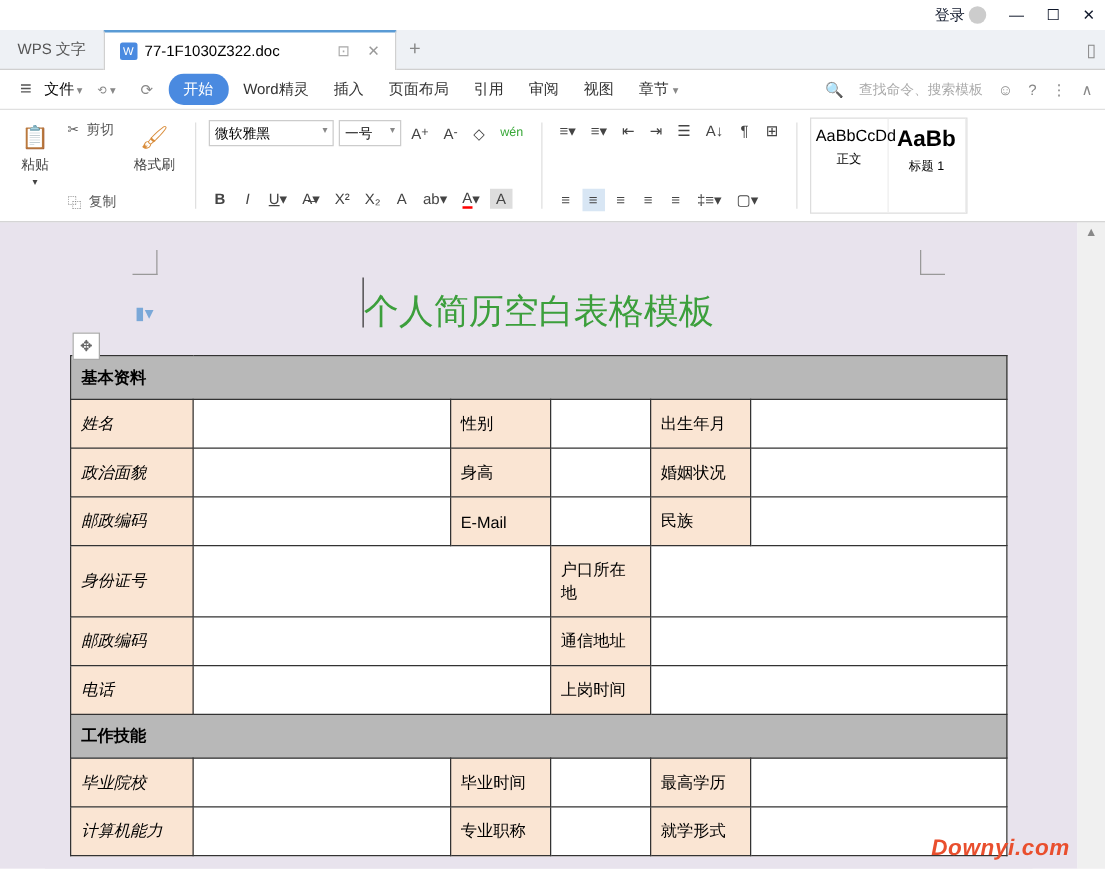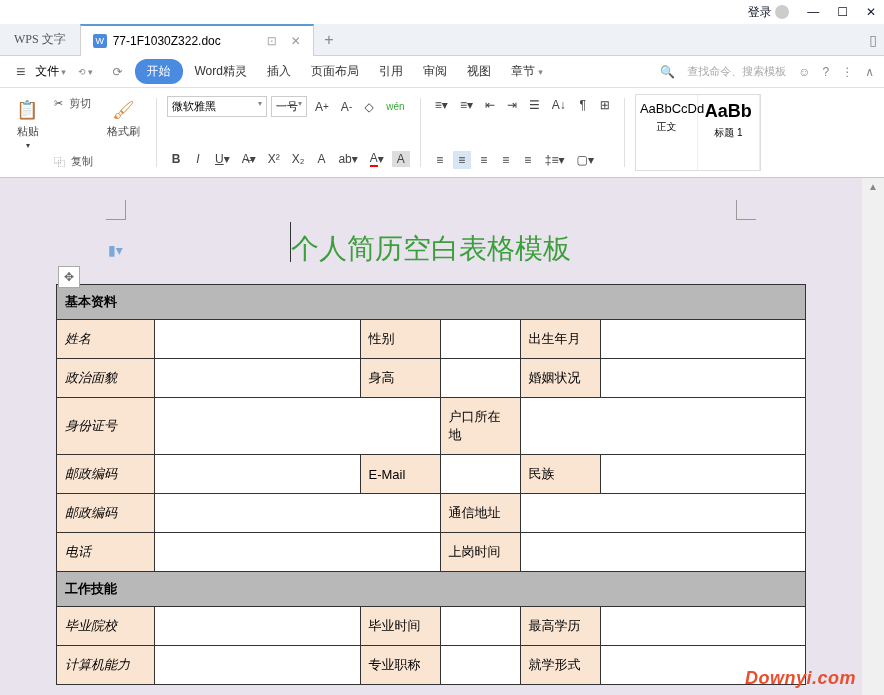--- a/index.html
+++ b/index.html
@@ -1,41 +1,41 @@
 <!DOCTYPE html>
 <html><head>
 <meta charset="utf-8">
 <style>
 * { box-sizing: border-box; margin: 0; padding: 0; }
 body { font-family: "Microsoft YaHei", sans-serif; font-size: 12px; background: #fff; width: 884px; height: 695px; overflow: hidden; position: relative; }
 .titlebar { height: 24px; background: #fff; display: flex; justify-content: flex-end; align-items: center; padding: 0 8px; gap: 18px; color: #0f172a; }
 .titlebar span { cursor: default; }
 .tabbar { height: 32px; background: #eef1f5; display: flex; align-items: center; border-bottom: 1px solid #d0d0d0; }
-.apptab { padding: 0 14px; color: #555; font-size: 12px; height: 27px; display: flex; align-items: center; gap: 6px; font-family: Liberation Serif, serif; }
+.apptab { padding: 0 14px; color: #555; font-size: 12px; height: 27px; display: flex; align-items: center; gap: 6px; }
 .doctab { background: #fff; padding: 0 12px; height: 32px; display: flex; align-items: center; gap: 6px; border: 1px solid #d0d0d0; border-bottom: none; border-top: 2px solid #5a9bd5; font-size: 12px; }
 .docicon { width: 14px; height: 14px; background: #4a8ae0; color: #fff; font-size: 9px; display: flex; align-items: center; justify-content: center; border-radius: 2px; }
 .plustab { width: 30px; text-align: center; color: #888; font-size: 16px; }
 .closebox { color: #999; margin-left: 8px; }
 .menubar { height: 32px; display: flex; align-items: center; padding: 0 10px; gap: 4px; border-bottom: 1px solid #e0e0e0; font-size: 12px; }
 .menuitem { padding: 4px 8px; color: #333; cursor: default; }
 .menuitem.start { background: #4a8ae0; color: #fff; border-radius: 12px; padding: 4px 12px; }
 .hamburger { font-size: 16px; color: #555; padding: 0 6px; }
 .filemenu { display: flex; align-items: center; gap: 2px; }
 .menuright { margin-left: auto; display: flex; align-items: center; gap: 12px; color: #888; }
 .searchbox { color: #aaa; font-size: 11px; }
 .ribbon { height: 90px; background: #fff; border-bottom: 1px solid #c8c8c8; display: flex; padding: 6px 10px; gap: 8px; align-items: stretch; }
 .rgroup { display: flex; flex-direction: column; justify-content: space-between; padding: 2px 0; }
 .rgroup.row2 { gap: 4px; }
 .rbtn-large { display: flex; flex-direction: column; align-items: center; gap: 2px; padding: 4px 6px; font-size: 11px; color: #444; }
 .ricon { width: 24px; height: 24px; display: flex; align-items: center; justify-content: center; font-size: 18px; }
 .rrow { display: flex; align-items: center; gap: 6px; font-size: 11px; color: #555; }
 .sep { width: 1px; background: #e0e0e0; margin: 4px 2px; }
 .fontbox { display: flex; align-items: center; gap: 4px; }
 .fontsel { border: 1px solid #ccc; padding: 2px 4px; font-size: 11px; width: 100px; display: flex; justify-content: space-between; }
-.sizesel { border: 1px solid #ccc; padding: 2px 4px; font-size: 11px; width: 36px; display: flex; justify-content: space-between; }
+.sizesel { border: 1px solid #ccc; padding: 2px 4px; font-size: 11px; width: 50px; display: flex; justify-content: space-between; }
 .tinybtn { padding: 2px 4px; font-size: 12px; color: #444; display: inline-flex; align-items: center; justify-content: center; min-width: 18px; }
 .stylebox { display: flex; border: 1px solid #ddd; }
 .styleitem { width: 62px; padding: 6px 4px; text-align: center; font-size: 10px; border-right: 1px solid #eee; }
 .styleitem .preview { font-size: 13px; margin-bottom: 4px; }
 .styleitem.big .preview { font-size: 18px; font-weight: bold; }
 .docarea { position: absolute; top: 178px; bottom: 0; left: 0; right: 22px; background: #e8e3ed; overflow: hidden; display: flex; justify-content: center; padding-top: 8px; }
 .page { width: 790px; background: #e8e3ed; position: relative; }
 .corner { position: absolute; width: 20px; height: 20px; border: 1px solid #999; }
 .corner.tl { top: 14px; left: 70px; border-right: none; border-bottom: none; transform: rotate(180deg);}
 .corner.tr { top: 14px; right: 70px; border-left: none; border-bottom: none; transform: rotate(180deg);}
@@ -215,35 +215,35 @@
       </tr>
       <tr>
         <td class="lbl">政治面貌</td>
             <td class="val"></td>
         <td class="lbl2">身高</td>
             <td class="val"></td>
         <td class="lbl2">婚姻状况</td>
             <td class="val" colspan="2"></td>
       </tr>
       <tr>
+        <td class="lbl">邮政编码</td>
+            <td class="val"></td>
+        <td class="lbl2">E-Mail</td>
+            <td class="val"></td>
+        <td class="lbl2">民族</td>
+            <td class="val" colspan="2"></td>
+      </tr>
+      <tr>
         <td class="lbl">身份证号</td>
             <td class="val" colspan="2"></td>
         <td class="lbl2">户口所在地</td>
             <td class="val" colspan="3"></td>
       </tr>
       <tr>
         <td class="lbl">邮政编码</td>
-            <td class="val"></td>
-        <td class="lbl2">E-Mail</td>
-            <td class="val"></td>
-        <td class="lbl2">民族</td>
-            <td class="val" colspan="2"></td>
-      </tr>
-      <tr>
-        <td class="lbl">邮政编码</td>
             <td class="val" colspan="2"></td>
         <td class="lbl2">通信地址</td>
             <td class="val" colspan="3"></td>
       </tr>
       <tr>
         <td class="lbl">电话</td>
             <td class="val" colspan="2"></td>
         <td class="lbl2">上岗时间</td>
             <td class="val" colspan="3"></td>
       </tr>

